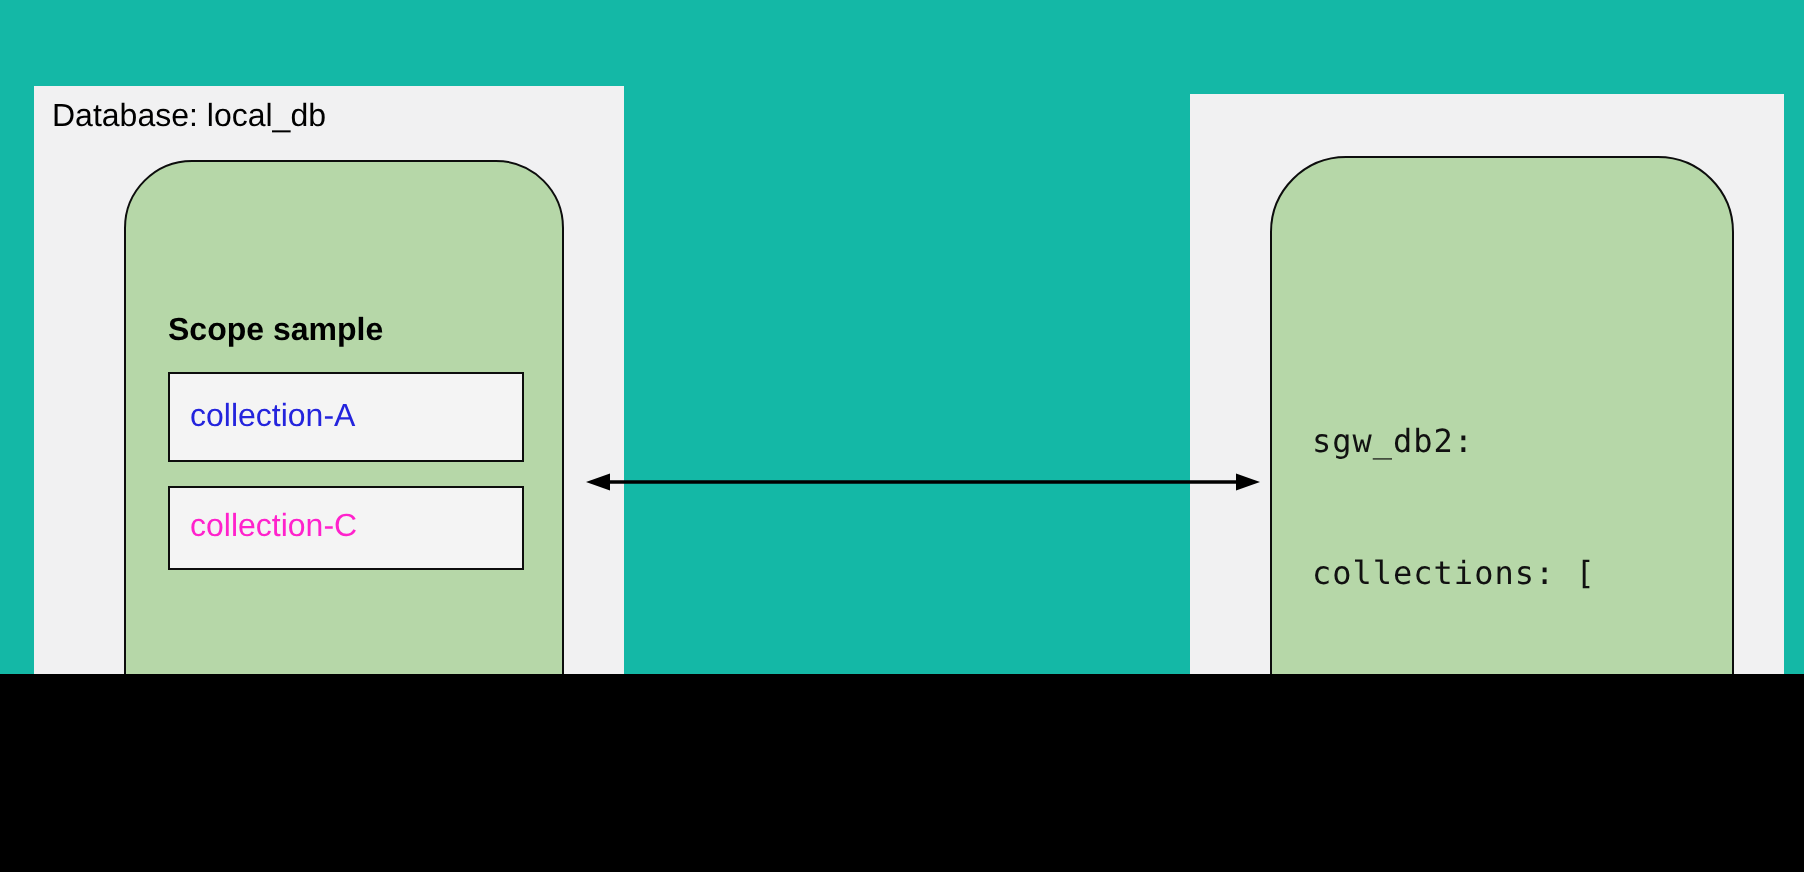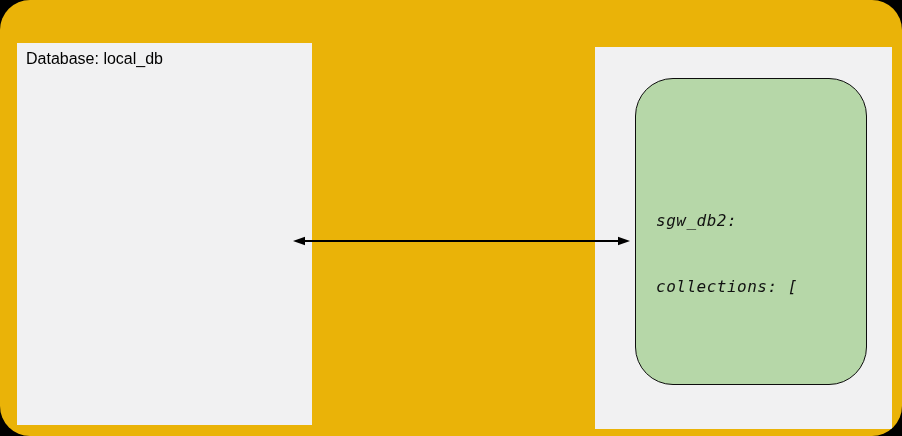--- a/index.html
+++ b/index.html
@@ -3,25 +3,24 @@
 <meta charset="utf-8">
 <style>
   html, body {
     margin: 0;
     padding: 0;
     background: #000000;
   }
   .canvas {
     position: relative;
     width: 902px;
-    height: 436px;
-    background: #eab308;
+    height: 337px;
+    background: #14b8a6;
     overflow: hidden;
     font-family: "Liberation Sans", sans-serif;
-    border-radius: 30px;
   }
 
   
   .panel {
     position: absolute;
     background: #f1f1f2;
   }
   .panel-left  { left: 17px;  top: 43px; width: 295px; height: 382px; }
   .panel-right { left: 595px; top: 47px; width: 297px; height: 382px; }
 
@@ -43,21 +42,20 @@
   }
   .green-left {
     left: 45px; top: 37px;
     width: 220px; height: 305px;
     border-radius: 34px;
   }
   .green-right {
     left: 40px; top: 31px;
     width: 232px; height: 307px;
     border-radius: 38px;
-    font-style: italic;
   }
 
   
   .scope-title {
     position: absolute;
     left: 21px; top: 76px;
     font-size: 16px;
     font-weight: bold;
     color: #000000;
     white-space: nowrap;
@@ -103,20 +101,31 @@
   }
 </style>
 </head>
 <body>
 
 <div class="canvas">
 
   <div class="panel panel-left">
     <div class="db-title">Database: local_db</div>
 
+    <div class="green-rect green-left">
+      <div class="scope-title">Scope sample</div>
+
+      <div class="coll-box coll-box-a">
+        <span class="text-blue">collection-A</span>
+      </div>
+
+      <div class="coll-box coll-box-c">
+        <span class="text-magenta">collection-C</span>
+      </div>
+    </div>
   </div>
 
   <div class="panel panel-right">
     <div class="green-rect green-right">
       <div class="code-block">
         <div class="code-line">sgw_db2:</div>
         <div class="code-line">collections: [</div>
         
         
         

